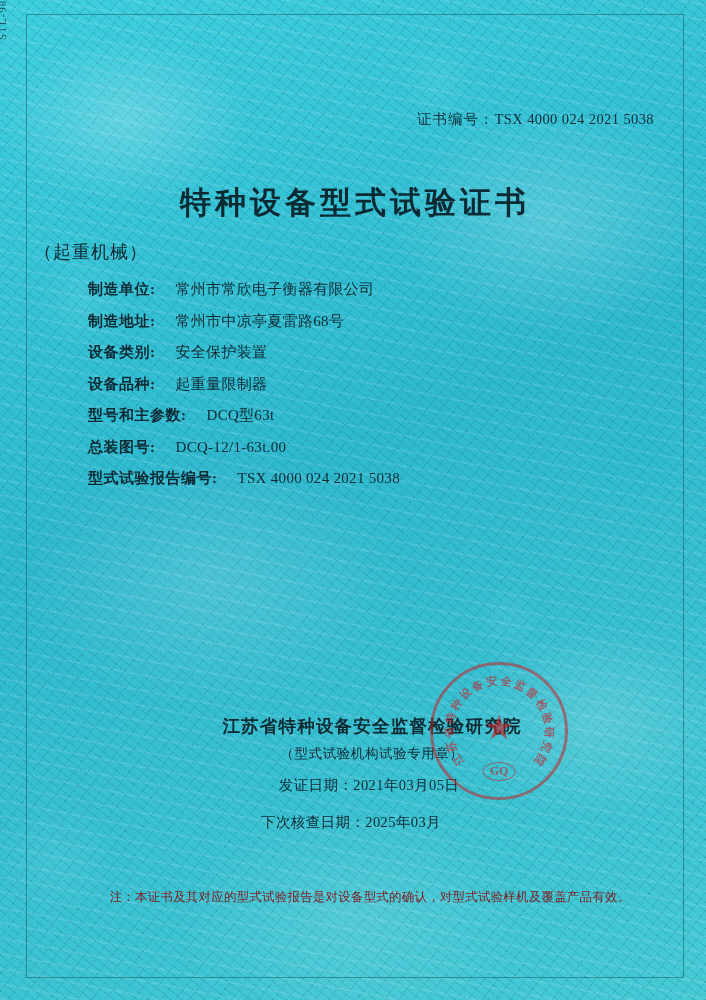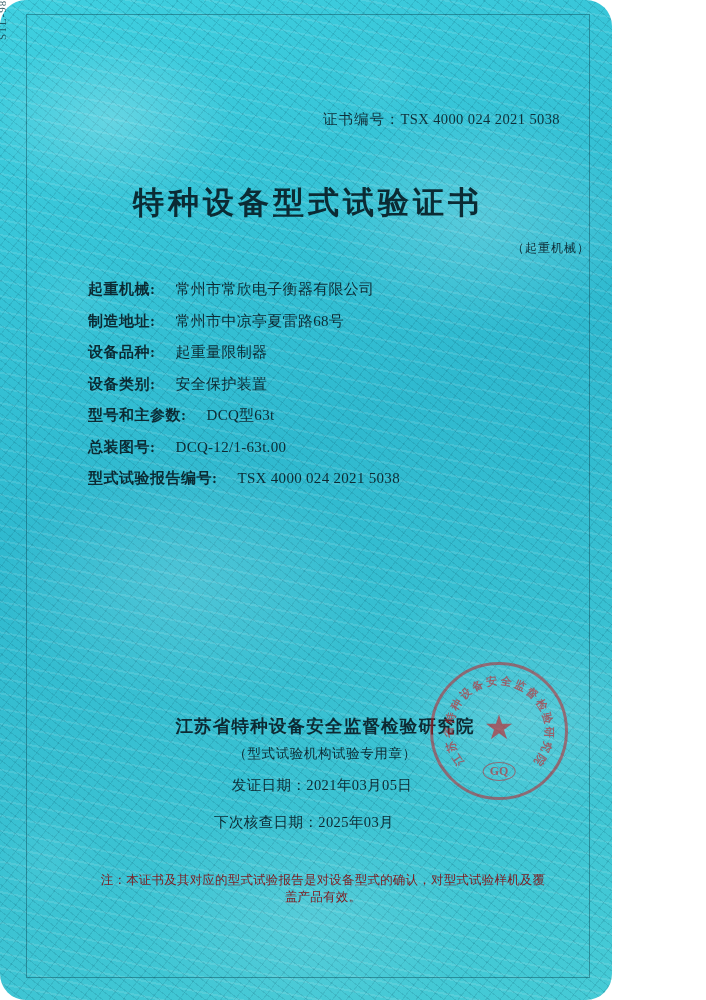--- a/index.html
+++ b/index.html
@@ -9,36 +9,35 @@
   }
   body {
     width: 706px;
     height: 1000px;
     font-family: "Liberation Serif", serif;
     overflow: hidden;
   }
 
   #certificate {
     position: relative;
-    width: 612px;
+    width: 706px;
     height: 1000px;
     box-sizing: border-box;
     background-color: #35c5d8;
     background-image:
       radial-gradient(ellipse 180px 120px at 18% 12%, rgba(255,255,255,0.22), rgba(255,255,255,0) 70%),
       radial-gradient(ellipse 230px 160px at 78% 22%, rgba(255,255,255,0.18), rgba(255,255,255,0) 70%),
       radial-gradient(ellipse 260px 180px at 30% 58%, rgba(255,255,255,0.14), rgba(255,255,255,0) 72%),
       radial-gradient(ellipse 200px 140px at 85% 72%, rgba(255,255,255,0.16), rgba(255,255,255,0) 70%),
       radial-gradient(ellipse 240px 150px at 50% 92%, rgba(255,255,255,0.12), rgba(255,255,255,0) 72%),
       repeating-linear-gradient(38deg, rgba(10,90,110,0.16) 0px, rgba(10,90,110,0.16) 1px, rgba(255,255,255,0) 1px, rgba(255,255,255,0) 7px),
       repeating-linear-gradient(-52deg, rgba(8,80,100,0.13) 0px, rgba(8,80,100,0.13) 1px, rgba(255,255,255,0) 1px, rgba(255,255,255,0) 11px),
       repeating-linear-gradient(11deg, rgba(255,255,255,0.10) 0px, rgba(255,255,255,0.10) 2px, rgba(255,255,255,0) 2px, rgba(255,255,255,0) 15px),
       linear-gradient(160deg, #3fd0e0 0%, #2fb9cf 45%, #46cbd6 100%);
     color: #0d2a33;
-    border-radius: 26px;
   }
 
   
   .texture-layer {
     position: absolute;
     inset: 0;
     pointer-events: none;
     background-image:
       radial-gradient(circle 70px at 12% 30%, rgba(255,255,255,0.20), rgba(255,255,255,0) 72%),
       radial-gradient(circle 55px at 62% 8%, rgba(255,255,255,0.18), rgba(255,255,255,0) 72%),
@@ -106,22 +105,22 @@
     font-weight: bold;
     letter-spacing: 4px;
     color: #0b2b34;
   }
 
   .subtitle {
     position: absolute;
     top: 226px;
     left: 8px;
     right: 0;
-    text-align: right;
-    font-size: 12px;
+    text-align: left;
+    font-size: 18px;
     letter-spacing: 1px;
     color: #0d2a33;
   }
 
   .fields {
     position: absolute;
     top: 264px;
     left: 62px;
     right: 40px;
   }
@@ -262,34 +261,34 @@
 
     <div class="cert-no">
       <span class="label">证书编号：</span><span class="value">TSX 4000 024 2021 5038</span>
     </div>
 
     <div class="title">特种设备型式试验证书</div>
     <div class="subtitle">（起重机械）</div>
 
     <div class="fields">
       <div class="field-row">
-        <span class="field-label">起重机械:</span>
+        <span class="field-label">制造单位:</span>
         <span class="field-value">常州市常欣电子衡器有限公司</span>
       </div>
       <div class="field-row">
         <span class="field-label">制造地址:</span>
         <span class="field-value">常州市中凉亭夏雷路68号</span>
       </div>
       <div class="field-row">
+        <span class="field-label">设备类别:</span>
+        <span class="field-value">安全保护装置</span>
+      </div>
+      <div class="field-row">
         <span class="field-label">设备品种:</span>
         <span class="field-value">起重量限制器</span>
-      </div>
-      <div class="field-row">
-        <span class="field-label">设备类别:</span>
-        <span class="field-value">安全保护装置</span>
       </div>
       <div class="field-row">
         <span class="field-label">型号和主参数:</span>
         <span class="field-value">DCQ型63t</span>
       </div>
       <div class="field-row">
         <span class="field-label">总装图号:</span>
         <span class="field-value">DCQ-12/1-63t.00</span>
       </div>
       <div class="field-row">

